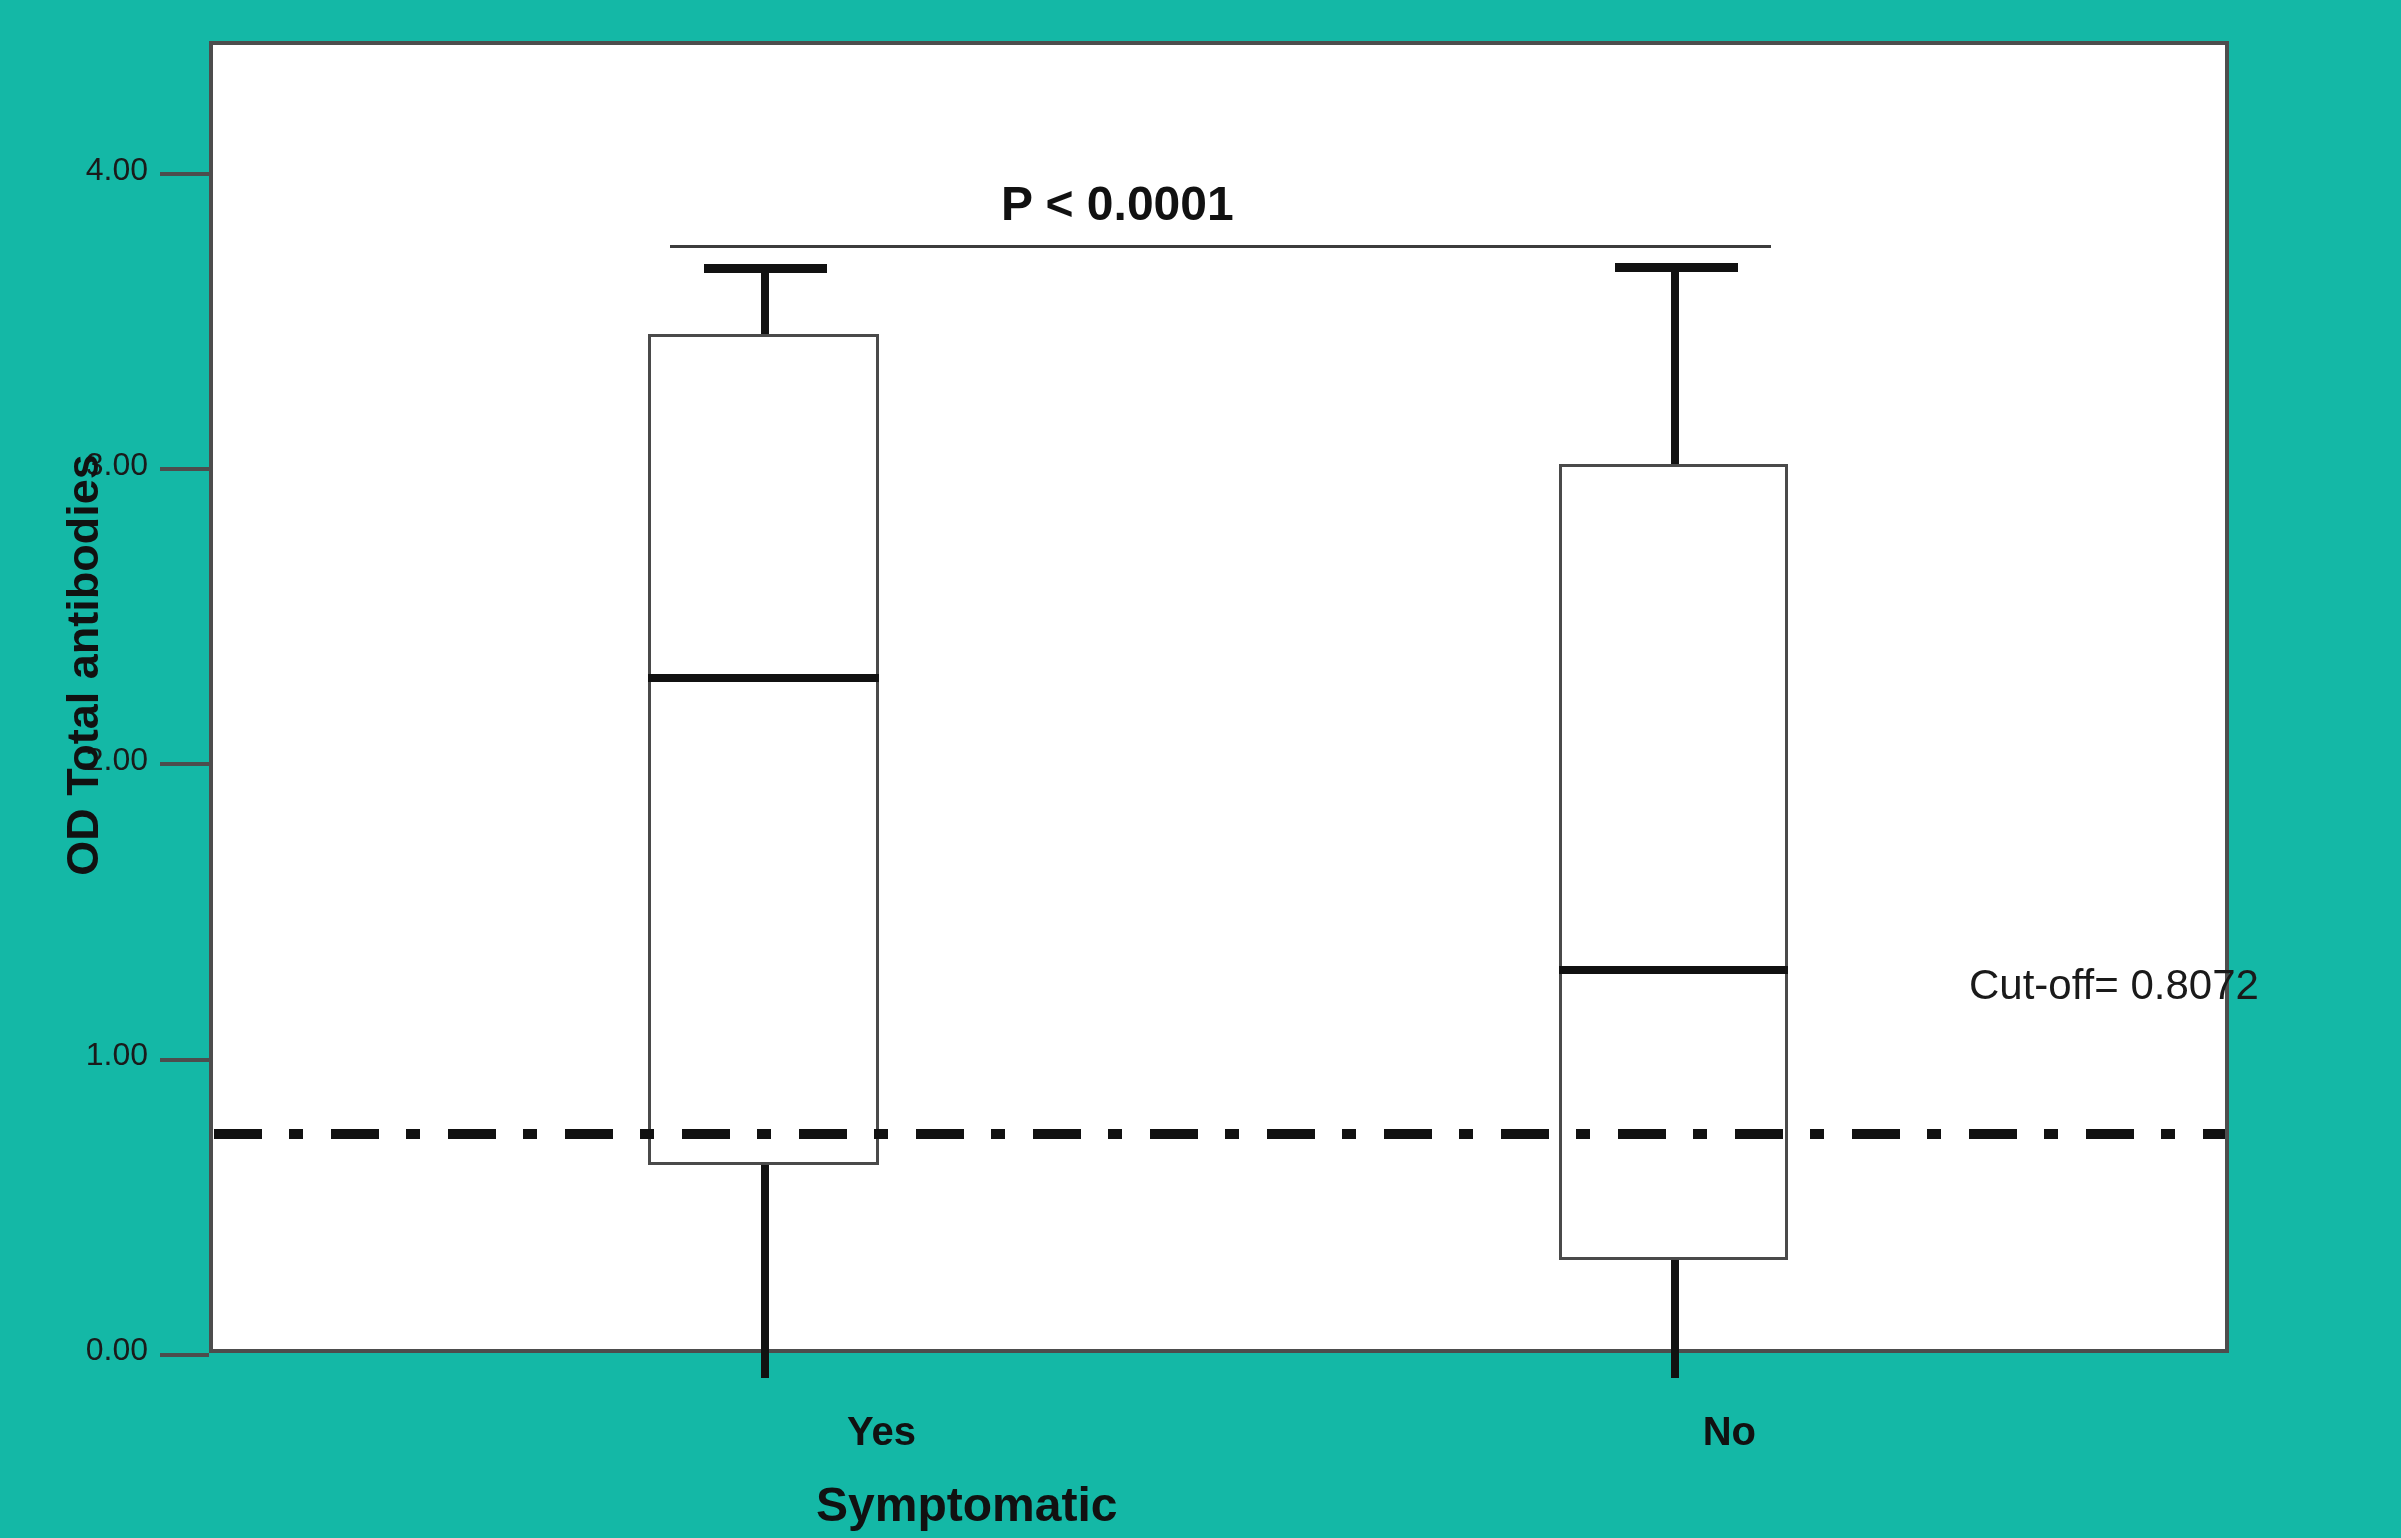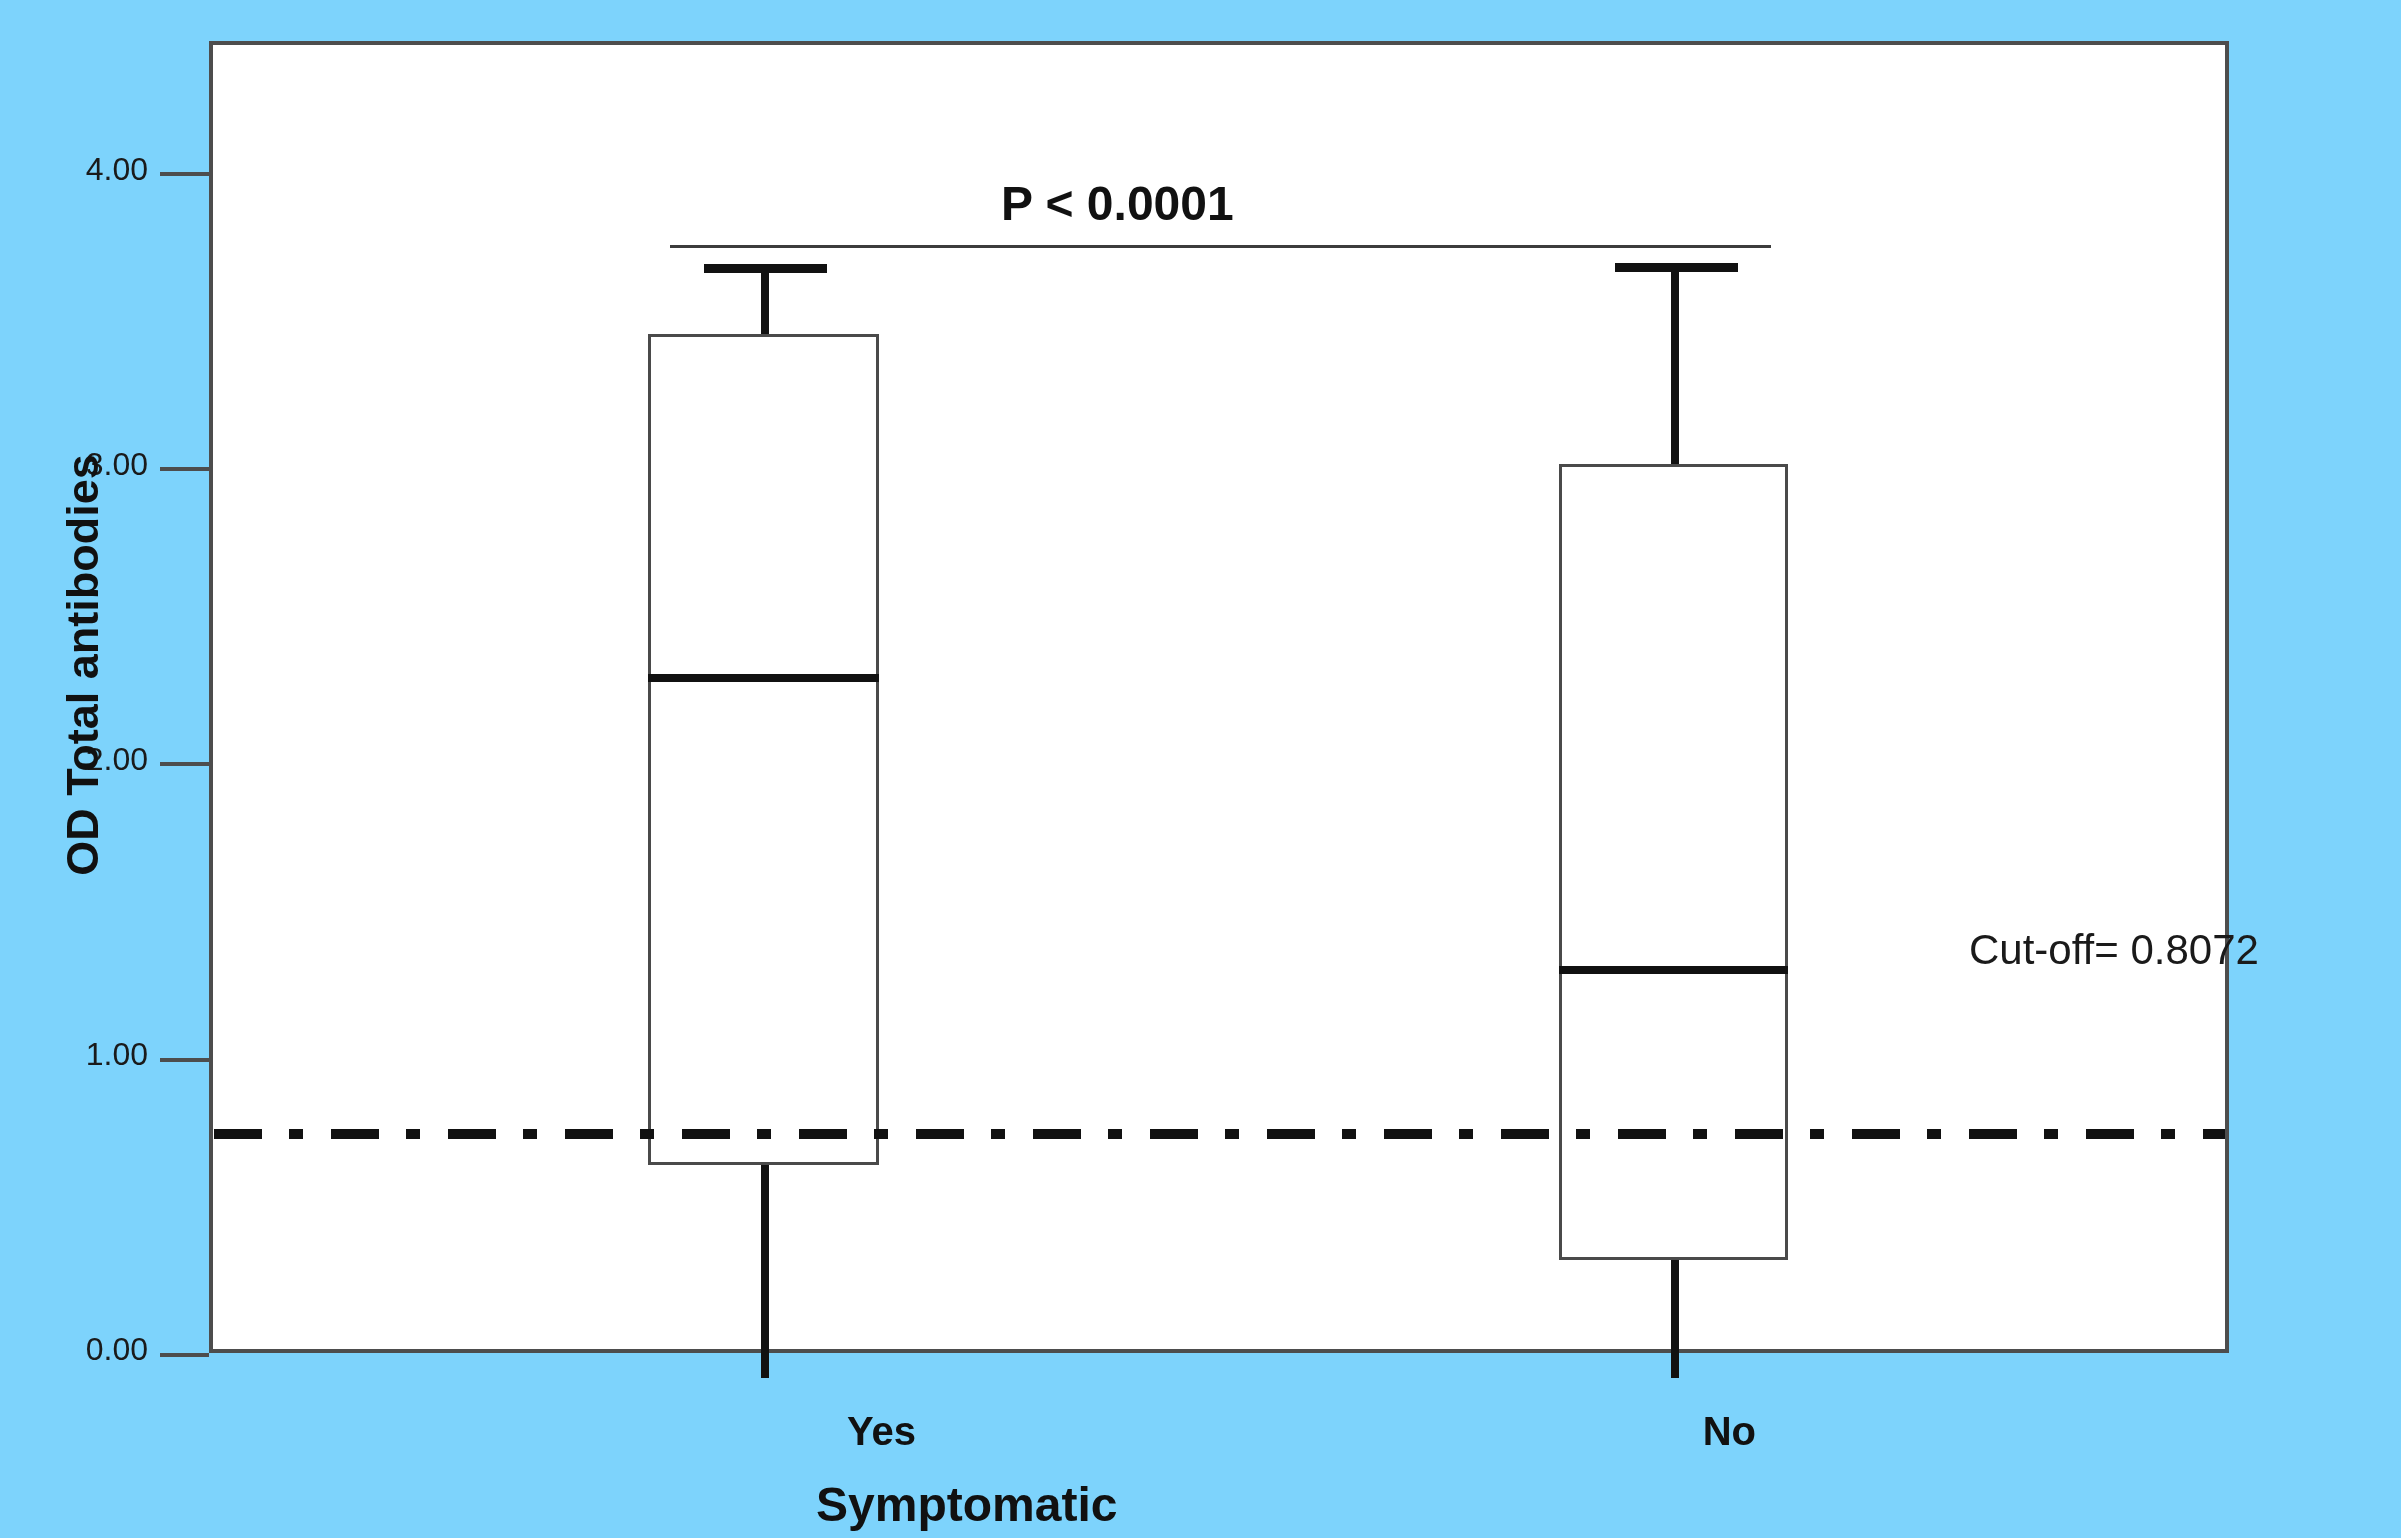--- a/index.html
+++ b/index.html
@@ -4,21 +4,21 @@
 <style>
   html, body {
     margin: 0;
     padding: 0;
     background: #ffffff;
   }
   #page {
     position: relative;
     width: 2401px;
     height: 1538px;
-    background: #7dd3fc;
+    background: #14b8a6;
     font-family: "Liberation Sans", sans-serif;
     overflow: hidden;
   }
 
   
   #plot-frame {
     position: absolute;
     left: 209px;
     top: 41px;
     width: 2020px;   
@@ -179,21 +179,21 @@
 
   <div class="whisker-stem" style="left:1671px; top:263px; height:204px;"></div>
 
   <div class="box-rect" style="left:1559px; top:464px; width:229px; height:796px;"></div>
 
   <div class="median-line" style="left:1559px; top:966px; width:229px;"></div>
 
   <div class="whisker-stem" style="left:1671px; top:1260px; height:118px;"></div>
 
   <div id="cutoff-line" style="top:1129px;"></div>
-  <div id="cutoff-label" style="left:1969px; top:926px;">Cut-off= 0.8072</div>
+  <div id="cutoff-label" style="left:1969px; top:961px;">Cut-off= 0.8072</div>
 
   <div class="x-label" style="left:608px;">Yes</div>
   <div class="x-label" style="left:1448px;">No</div>
 
   <div id="x-axis-title">Symptomatic</div>
 
 </div>
 
 
 </body></html>

